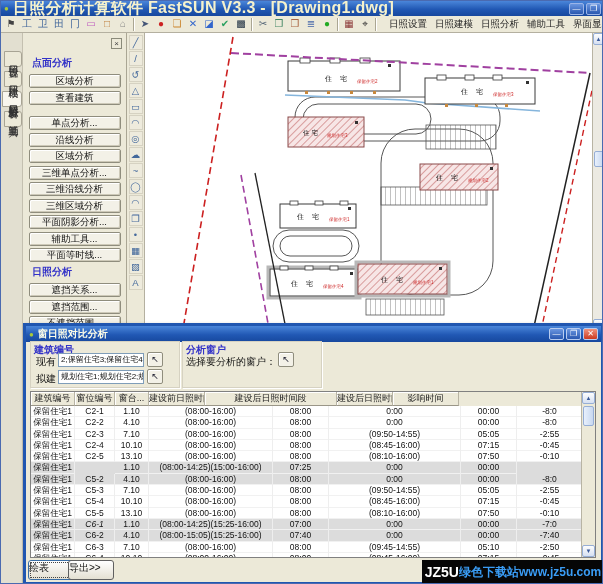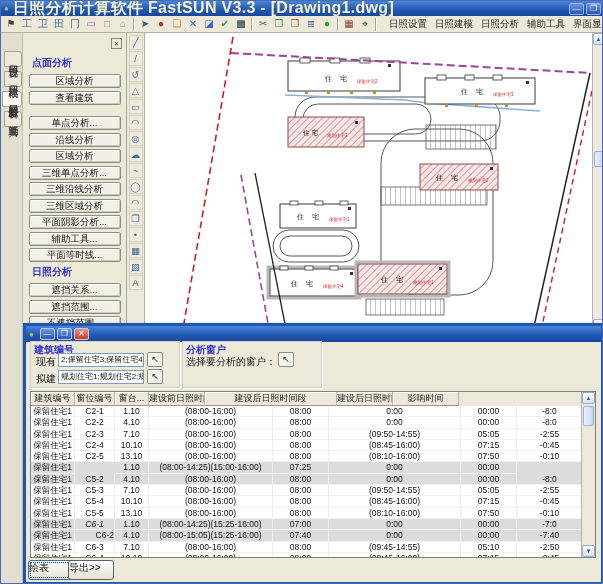--- a/index.html
+++ b/index.html
@@ -309,20 +309,21 @@
 
   <div class="vscroll">
     <div class="varrow" style="top:0">▲</div>
     <div class="vthumb"></div>
     <div class="varrow" style="bottom:0">▼</div>
   </div>
 
   <div class="dialog">
     <div class="dlg-title">
       <span class="title-icon">●</span>
+      <span class="t">窗日照对比分析</span>
       <span class="dlg-btn">—</span>
       <span class="dlg-btn">❐</span>
       <span class="dlg-btn close">✕</span>
     </div>
     <div class="dlg-body">
       <div class="group-box" style="left:4px;top:-1px;width:150px;height:47px"></div>
       <div class="group-box" style="left:156px;top:-1px;width:140px;height:47px"></div>
 
       <span class="lbl-blue" style="left:8px;top:1px">建筑编号</span>
       <span class="fld-label" style="left:10px;top:13px">现有：</span>
@@ -453,21 +454,21 @@
                 <span class="tcell" style="flex: 0 0 40px; font-style: italic;">C6-1</span>
                 <span class="tcell" style="flex: 0 0 34px;">1.10</span>
                 <span class="tcell" style="flex: 0 0 124px;">(08:00-14:25)(15:25-16:00)</span>
                 <span class="tcell" style="flex: 0 0 56px;">07:00</span>
                 <span class="tcell" style="flex: 0 0 132px;">0:00</span>
                 <span class="tcell" style="flex: 0 0 56px;">00:00</span>
                 <span class="tcell" style="flex: 0 0 66px;">-7:0</span>
               </div>
               <div class="trow shaded">
                 <span class="tcell" style="flex: 0 0 44px;">保留住宅1</span>
-                <span class="tcell" style="flex: 0 0 40px; text-align: right;">C6-2</span>
+                <span class="tcell" style="flex: 0 0 40px;">C6-2</span>
                 <span class="tcell" style="flex: 0 0 34px;">4.10</span>
                 <span class="tcell" style="flex: 0 0 124px;">(08:00-15:05)(15:25-16:00)</span>
                 <span class="tcell" style="flex: 0 0 56px;">07:40</span>
                 <span class="tcell" style="flex: 0 0 132px;">0:00</span>
                 <span class="tcell" style="flex: 0 0 56px;">00:00</span>
                 <span class="tcell" style="flex: 0 0 66px;">-7:40</span>
               </div>
               <div class="trow">
                 <span class="tcell" style="flex: 0 0 44px;">保留住宅1</span>
                 <span class="tcell" style="flex: 0 0 40px;">C6-3</span>
@@ -497,14 +498,18 @@
           <div class="sthumb"></div>
           <div class="sarrow" style="bottom:0">▼</div>
         </div>
       </div>
 
       <span class="dlg-push focus" style="left:2px;top:218px;width:46px">绘表</span>
       <span class="dlg-push" style="left:42px;top:218px;width:46px">导出&gt;&gt;</span>
     </div>
   </div>
 
+  <div class="watermark">
+    <span class="wm-a">JZ5U</span>
+      <span class="wm-b">绿色下载站www.jz5u.com</span>
+  </div>
 
 </div>
 
 </body></html>

